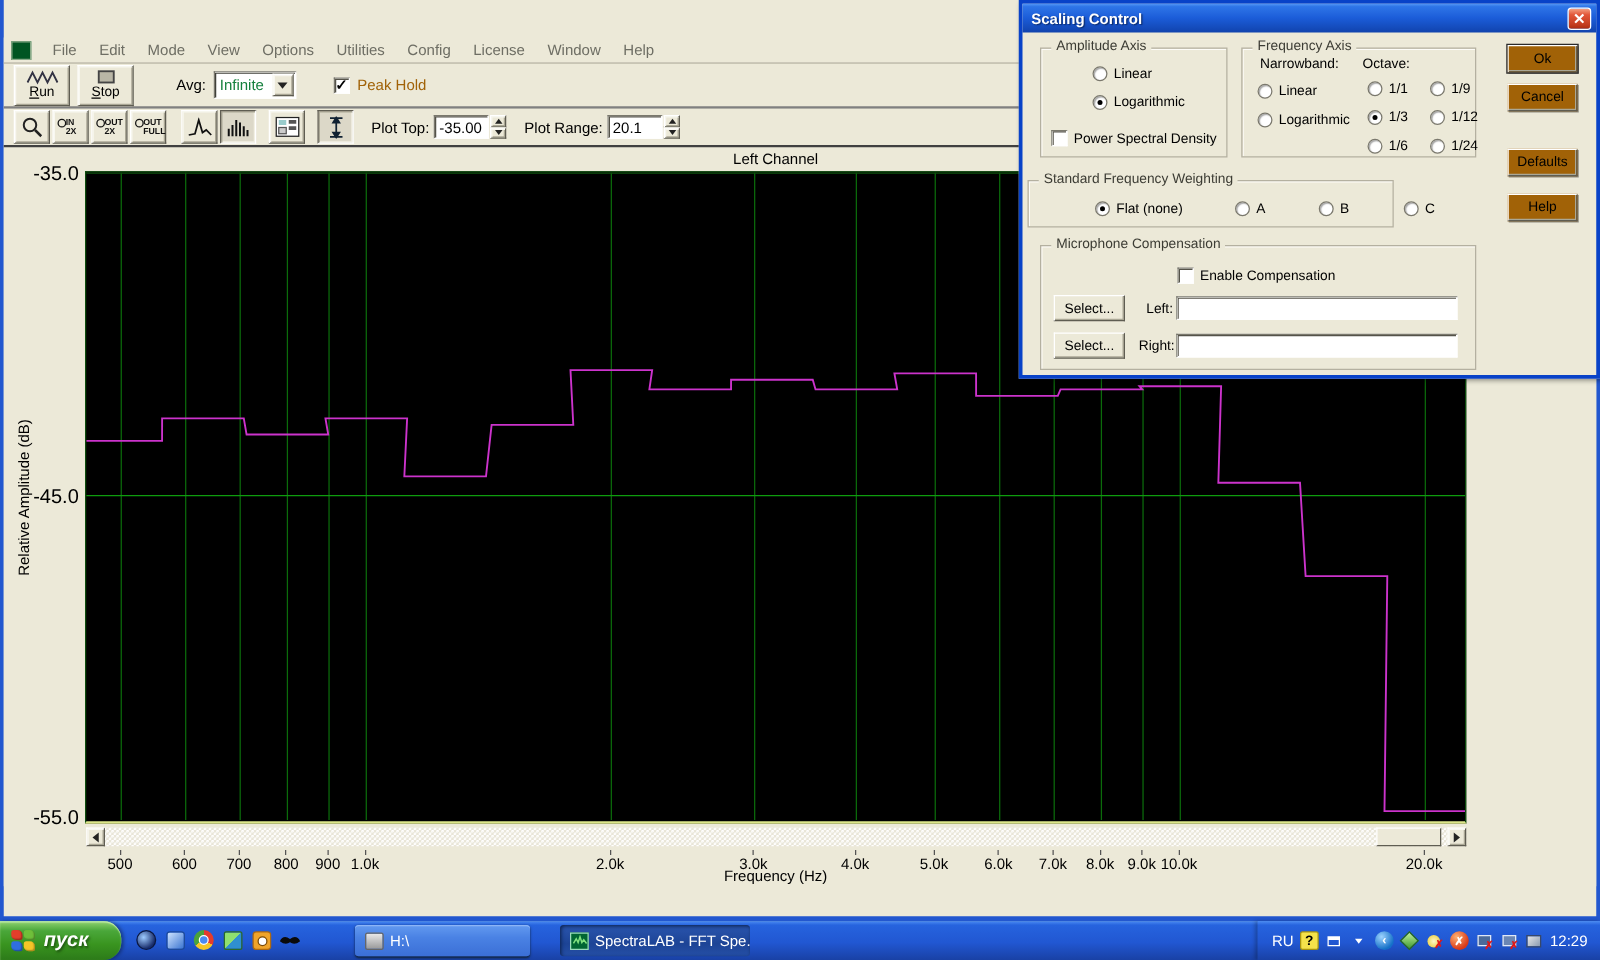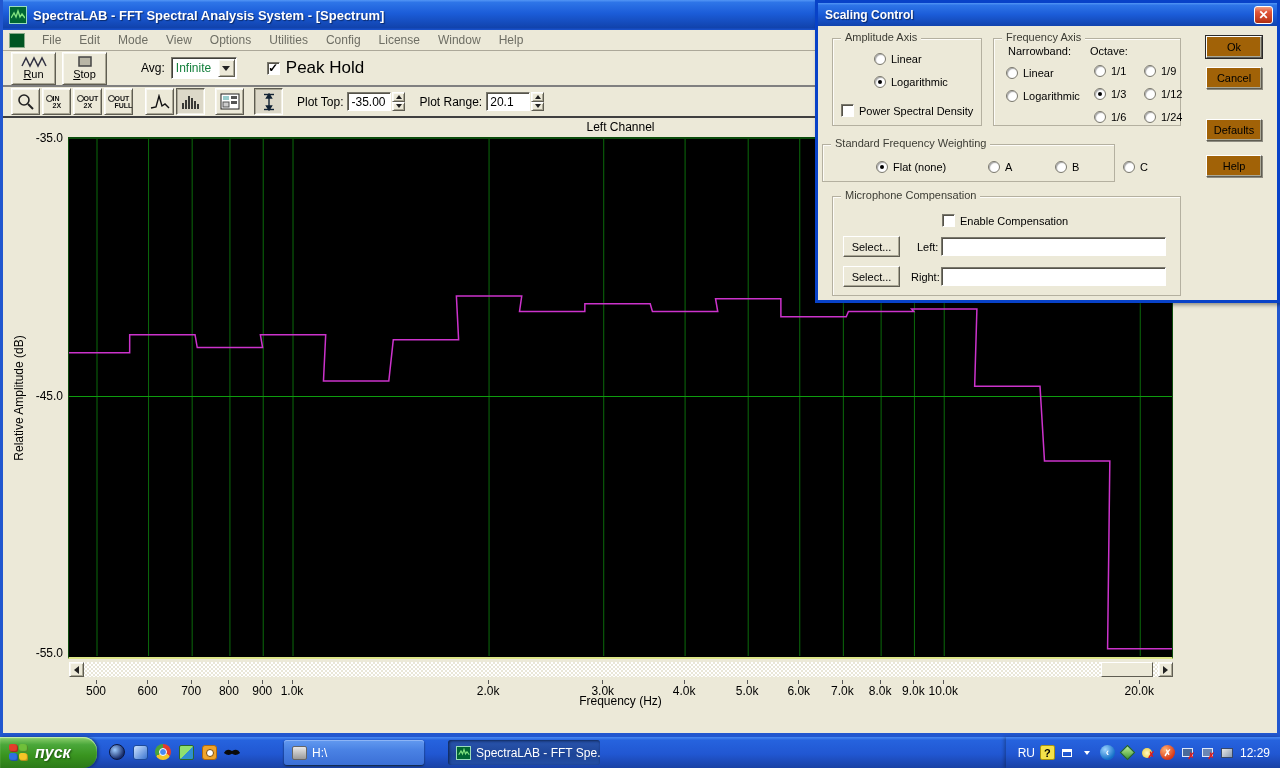--- a/index.html
+++ b/index.html
@@ -43,42 +43,42 @@
   .tri-down { width:0; height:0; border-left:4px solid transparent; border-right:4px solid transparent; border-top:5px solid #222; }
   .tri-up { width:0; height:0; border-left:3px solid transparent; border-right:3px solid transparent; border-bottom:4px solid #222; }
   .tri-dn-s { width:0; height:0; border-left:3px solid transparent; border-right:3px solid transparent; border-top:4px solid #222; }
   .tri-left { width:0; height:0; border-top:4px solid transparent; border-bottom:4px solid transparent; border-right:5px solid #222; }
   .tri-right { width:0; height:0; border-top:4px solid transparent; border-bottom:4px solid transparent; border-left:5px solid #222; }
 
   .checkbox { width:13px; height:13px; background:#fff; border:1px solid; border-color:#7a786d #fff #fff #7a786d;
     box-shadow:inset 1px 1px 0 #55534a; display:inline-flex; align-items:center; justify-content:center;
     font-size:12px; font-weight:bold; color:#000; line-height:11px; }
   .chk-row { display:flex; align-items:center; gap:6px; }
-  .chk-row .lbl { font-size:17px; color:#000000; }
+  .chk-row .lbl { font-size:12px; color:#a16207; }
 
   .tb-ico { width:29px; height:27px; margin-left:2px; display:flex; flex-direction:column; align-items:center; justify-content:center; }
   .tb-ico:first-child { margin-left:8px; }
   .tb-ico .ztxt { font-size:7px; font-weight:bold; color:#111; line-height:7px; text-align:left; width:24px; padding-left:8px; position:relative; }
   .tb-ico .ztxt::before { content:""; position:absolute; left:1px; top:0; width:5px; height:5px; border:1px solid #111; border-radius:50%; }
   .gap8 { width:10px; } .gap6 { width:8px; }
   .field-lbl { font-size:12px; color:#000; }
   .numfield { height:19px; background:#fff; border:1px solid; border-color:#7a786d #fff #fff #7a786d;
     box-shadow:inset 1px 1px 0 #55534a; font-size:12px; color:#000; padding:1px 3px; font-family:"Liberation Sans",sans-serif; }
   .spinner { width:13px; height:19px; display:flex; flex-direction:column; margin-left:1px; }
   .spinner .sp { flex:1; display:flex; align-items:center; justify-content:center; }
 
   
   #plot-region { position:absolute; left:0; top:118px; right:0; height:591px; background:#ECE9D8; }
   .plot-title { position:absolute; left:65px; top:2px; width:1105px; text-align:center; font-size:12px; color:#000; }
   #plot-area { position:absolute; left:65px; top:19px; width:1105px; height:522px; background:#000;
     border:1px solid #0d4d0d; border-bottom:2px solid #dde68a; }
   #plot-svg { display:block; }
   .y-axis-label { position:absolute; left:16px; top:280px; white-space:nowrap; font-size:12px; color:#000;
     transform:translate(-50%,-50%) rotate(-90deg); }
-  .y-tick { position:absolute; left:12px; width:48px; text-align:right; font-size:12px; color:#000; }
+  .y-tick { position:absolute; left:12px; width:48px; text-align:right; font-size:16px; color:#000; }
   .h-scrollbar { position:absolute; left:66px; top:544px; width:1104px; height:15px;
     background-color:#e9e6d8;
     background-image:linear-gradient(45deg,#fff 25%,transparent 25%,transparent 75%,#fff 75%),
                      linear-gradient(45deg,#fff 25%,transparent 25%,transparent 75%,#fff 75%);
     background-size:4px 4px; background-position:0 0,2px 2px; }
   .sb-btn { position:absolute; top:0; width:15px; height:15px; display:flex; align-items:center; justify-content:center; }
   .sb-thumb { position:absolute; top:0; height:15px; background:#ECE9D8; border:1px solid; border-color:#fff #5f5d52 #5f5d52 #fff; }
   #x-ticks { position:absolute; left:0; top:558px; width:1280px; height:22px; }
   .x-tick { position:absolute; width:50px; text-align:center; font-size:12px; color:#000; top:4px; }
   .x-tick .mark { display:block; margin:0 auto; width:1px; height:4px; background:#555; }
@@ -143,28 +143,20 @@
   .tray-txt { color:#fff; font-size:12px; }
   .tray-ico { width:15px; height:15px; display:inline-flex; align-items:center; justify-content:center; flex:none; }
 </style>
 </head>
 <body>
 
 <div id="screen">
 
   <div id="main-window">
 
-    <div class="titlebar">
-      <span class="app-ico">
-        <svg width="14" height="12" viewBox="0 0 14 12">
-            <polyline points="0,9 3,4 5,8 7,2 9,8 11,5 14,9" fill="none" stroke="#7fe27f" stroke-width="1.4"></polyline>
-          </svg>
-      </span>
-      <span class="title-text">SpectraLAB - FFT Spectral Analysis System - [Spectrum]</span>
-    </div>
 
     <div class="menubar">
       <span class="menu-doc-ico"></span>
       <span class="menu-item">File</span>
       <span class="menu-item">Edit</span>
       <span class="menu-item">Mode</span>
       <span class="menu-item">View</span>
       <span class="menu-item">Options</span>
       <span class="menu-item">Utilities</span>
       <span class="menu-item">Config</span>

